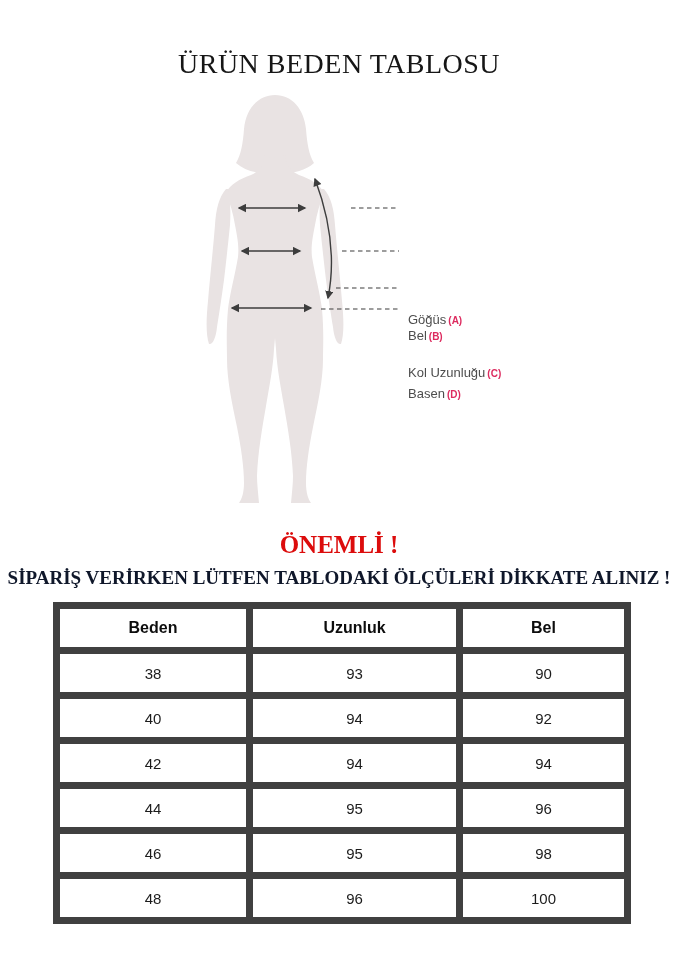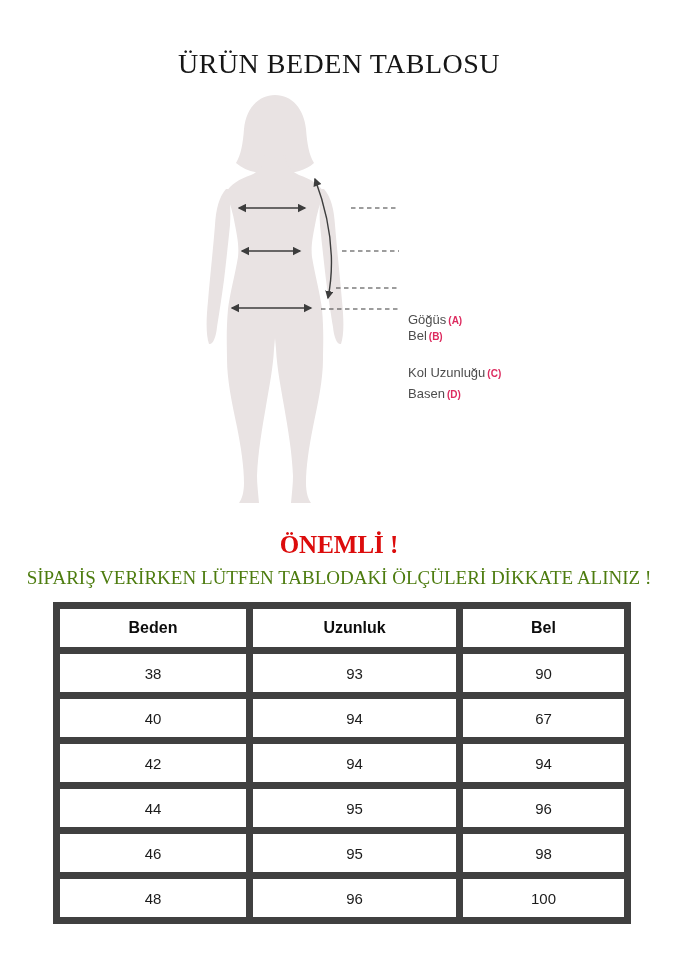--- a/index.html
+++ b/index.html
@@ -32,21 +32,21 @@
   .lbl-3{left:228px;top:302px;}
   
   .important-heading{
     position:absolute;left:0;top:531px;width:678px;text-align:center;
     font-family:"Liberation Serif", serif;
     font-size:25px;font-weight:bold;color:#dc0c0c;margin:0;
   }
   .warning-text{
     position:absolute;left:0;top:567px;width:678px;text-align:center;
     font-family:"Liberation Serif", serif;
-    font-size:19px;font-weight:normal;color:#4d7c0f;margin:0;white-space:nowrap;
+    font-size:19px;font-weight:bold;color:#0f172a;margin:0;white-space:nowrap;
   }
   table.size-table{
     position:absolute;left:53px;top:602px;
     width:571px;height:266px;
     border-collapse:collapse;table-layout:fixed;
     font-family:"Liberation Sans", sans-serif;
   }
   table.size-table col.c1{width:193px;}
   table.size-table col.c2{width:210px;}
   table.size-table col.c3{width:168px;}
@@ -147,21 +147,21 @@
     </thead>
     <tbody>
       <tr>
         <td>38</td>
         <td>93</td>
         <td>90</td>
       </tr>
       <tr>
         <td>40</td>
         <td>94</td>
-        <td>67</td>
+        <td>92</td>
       </tr>
       <tr>
         <td>42</td>
         <td>94</td>
         <td>94</td>
       </tr>
       <tr>
         <td>44</td>
         <td>95</td>
         <td>96</td>

